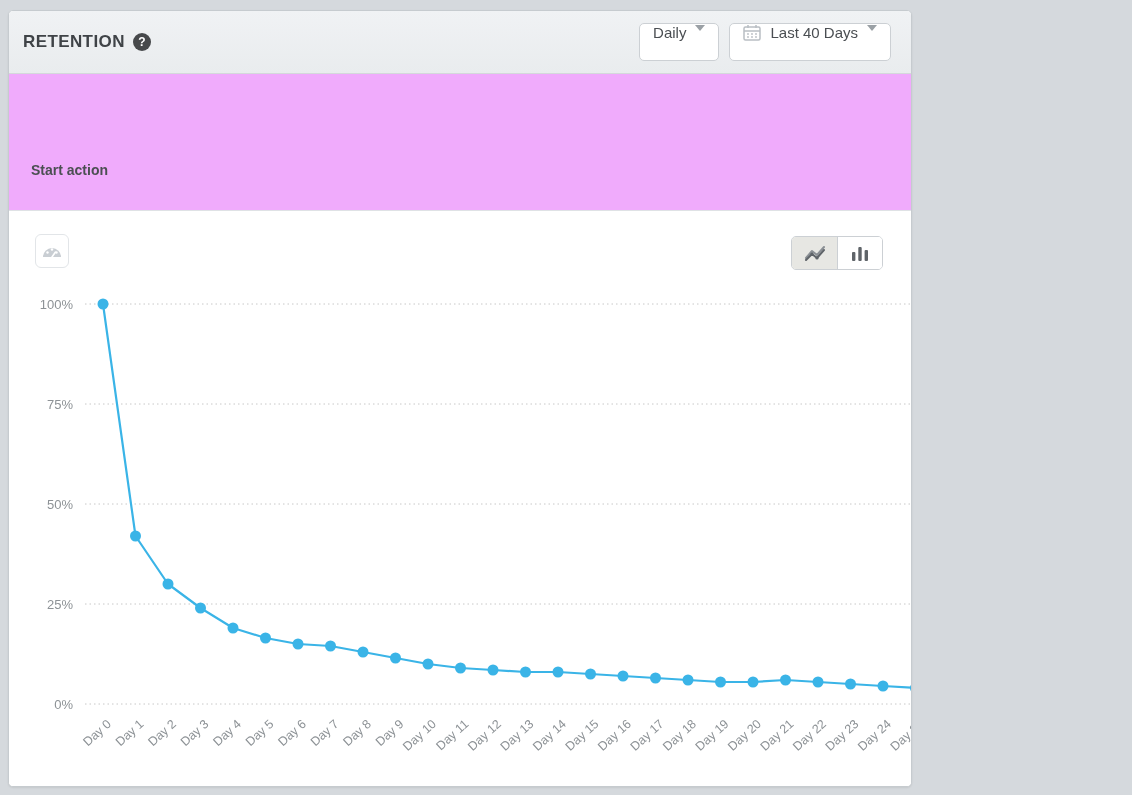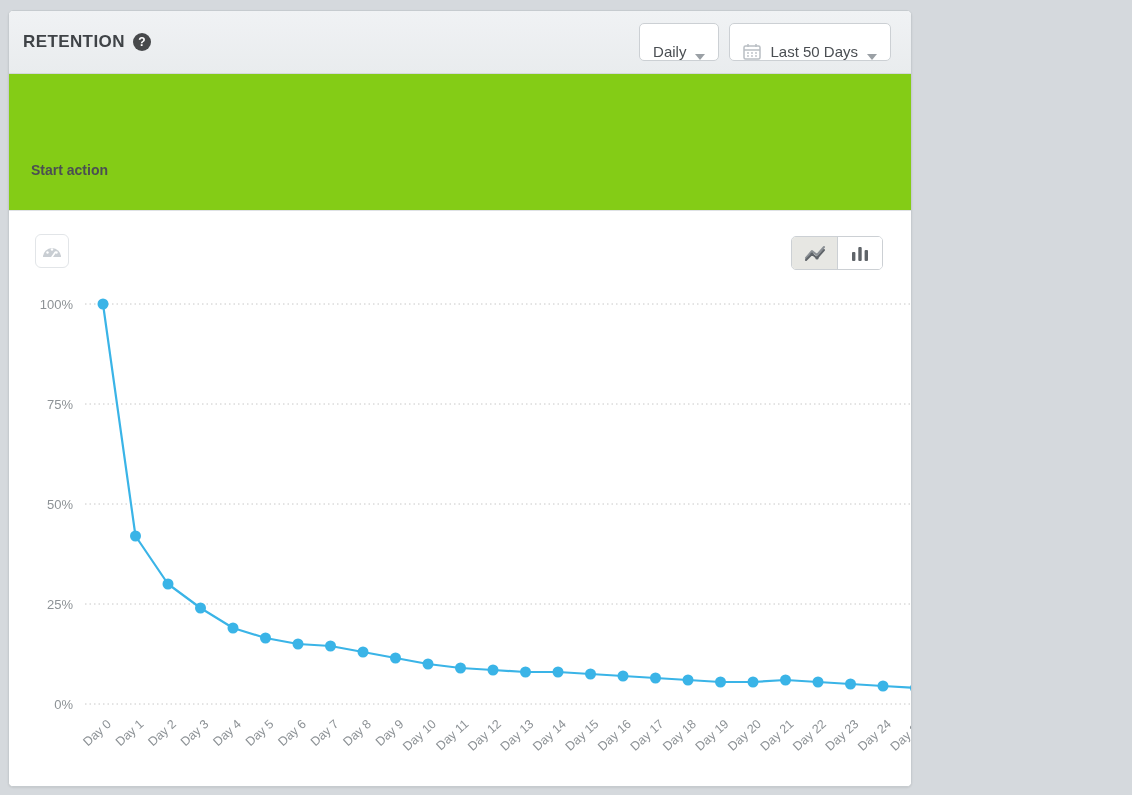--- a/index.html
+++ b/index.html
@@ -26,30 +26,30 @@
     font-size:17px; font-weight:700; color:#3f4347; letter-spacing:0.4px;
   }
   .help-circle {
     width:18px; height:18px; border-radius:50%; background:#47494b; color:#fff;
     font-size:12px; font-weight:700; display:flex; align-items:center; justify-content:center;
     cursor:pointer;
   }
   .header-controls { display:flex; gap:10px; }
   .dropdown {
     height:38px; background:#fff; border:1px solid #ccd0d4; border-radius:5px;
-    display:flex; align-items:flex-end; gap:9px; padding:0 13px;
+    display:flex; align-items:flex-start; gap:9px; padding:0 13px;
     font-size:15px; color:#4a4e52; cursor:pointer;
   }
   .caret {
     width:0; height:0; border-left:5px solid transparent; border-right:5px solid transparent;
     border-top:6px solid #9aa0a5; margin-top:1px;
   }
   
   .filters {
-    height:137px; background:#84cc16; border-bottom:1px solid #dfe2e5;
+    height:137px; background:#f0abfc; border-bottom:1px solid #dfe2e5;
     position:relative;
   }
   .filter-row { position:absolute; left:22px; display:flex; align-items:center; }
   .filter-row.r1 { top:88px; }
   .filter-row.r2 { top:141px; }
   .filter-label { width:155px; font-size:14px; font-weight:700; color:#4b4f52; }
   .filter-dd {
     height:38px; min-width:115px; background:#fff; border:1px solid #ccd0d4;
     border-radius:5px; display:flex; align-items:center; gap:12px; padding:0 13px;
     font-size:15px; color:#3f4347; cursor:pointer;
@@ -94,21 +94,21 @@
           <line x1="1" y1="7" x2="17" y2="7" stroke="#b9bec3" stroke-width="1.5"></line>
           <line x1="5" y1="1" x2="5" y2="4" stroke="#b9bec3" stroke-width="1.5"></line>
           <line x1="13" y1="1" x2="13" y2="4" stroke="#b9bec3" stroke-width="1.5"></line>
           <circle cx="5" cy="10" r="0.9" fill="#b9bec3"></circle>
             <circle cx="9" cy="10" r="0.9" fill="#b9bec3"></circle>
             <circle cx="13" cy="10" r="0.9" fill="#b9bec3"></circle>
           <circle cx="5" cy="13" r="0.9" fill="#b9bec3"></circle>
             <circle cx="9" cy="13" r="0.9" fill="#b9bec3"></circle>
             <circle cx="13" cy="13" r="0.9" fill="#b9bec3"></circle>
         </svg>
-        <span>Last 50 Days</span>
+        <span>Last 40 Days</span>
         <span class="caret"></span>
       </div>
     </div>
   </div>
 
   <div class="filters">
     <div class="filter-row r1">
       <span class="filter-label">Start action</span>
     </div>
     <div class="filter-row r2">

